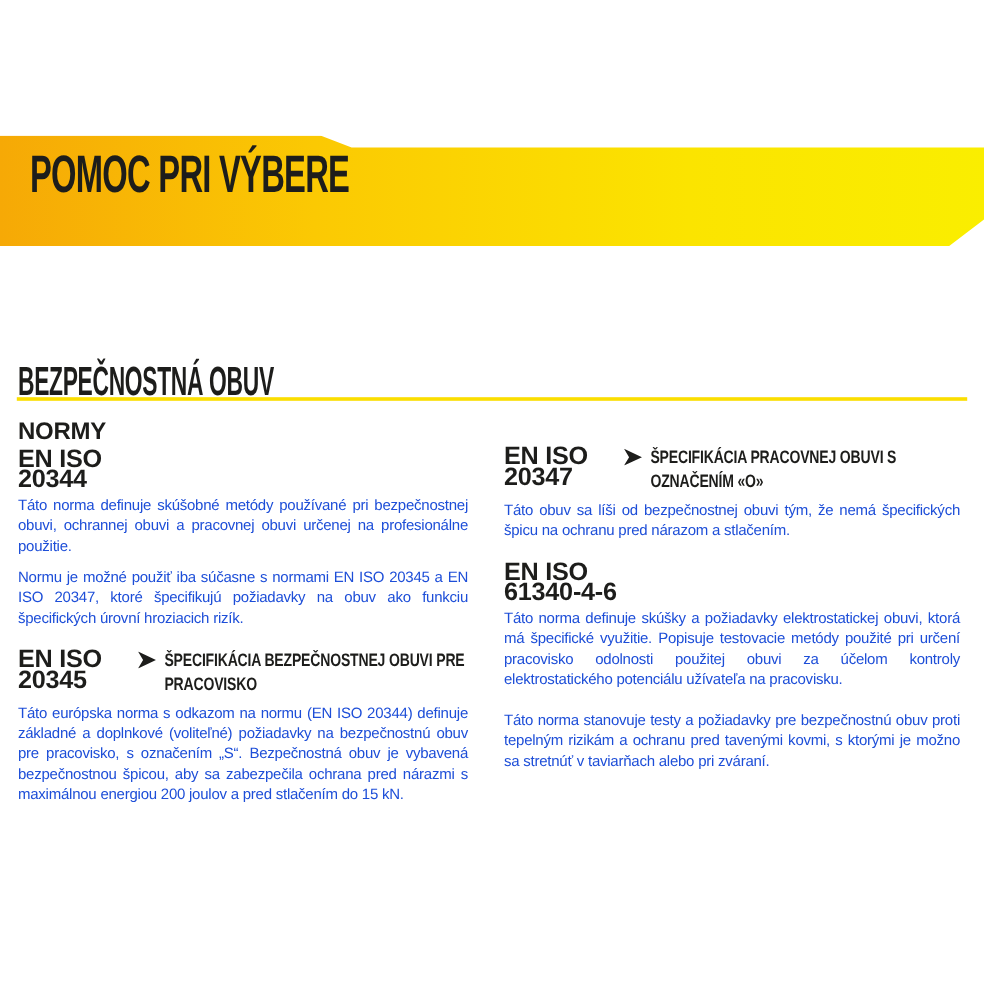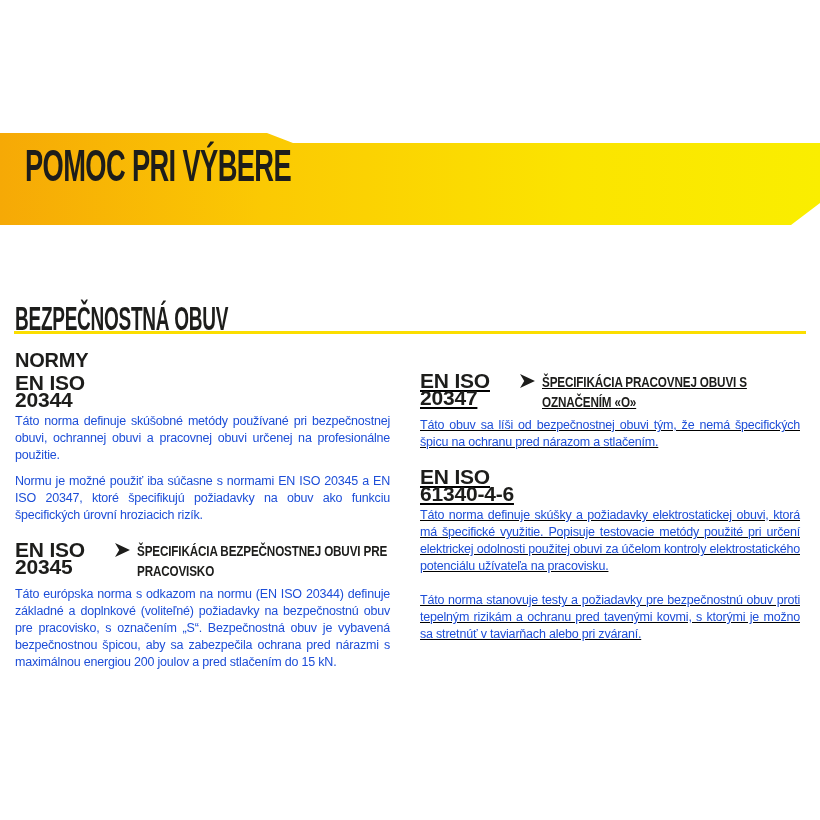--- a/index.html
+++ b/index.html
@@ -2,21 +2,21 @@
 <html><head>
 <meta charset="utf-8">
 <style>
   html,body{margin:0;padding:0;}
   body{
     width:820px;height:820px;background:#ffffff;position:relative;
     font-family:"Liberation Sans",sans-serif;overflow:hidden;
   }
   
   .banner{
-    position:absolute;left:0;top:133px;width:820px;height:92px;
+    position:absolute;left:0;top:113px;width:820px;height:92px;
     background:linear-gradient(90deg,#F6A906 0%,#FBC903 32%,#FBE400 70%,#FAEE00 100%);
     clip-path:polygon(0 0,267px 0,293px 10px,820px 10px,820px 70px,791px 92px,0 92px);
   }
   .banner-title{
     position:absolute;left:25px;top:11px;
     font-weight:bold;font-size:44px;line-height:1;color:#1d1d1b;
     letter-spacing:-1px;white-space:nowrap;
     transform:scaleX(0.62);transform-origin:left top;
   }
   
@@ -30,21 +30,21 @@
     position:absolute;left:14px;top:331px;width:792px;height:3px;
     background:#FBDE00;
   }
   .normy{
     position:absolute;left:15px;top:349px;
     font-weight:bold;font-size:20px;color:#1d1d1b;letter-spacing:-0.2px;
   }
   
   .col{position:absolute;}
   .col-left{left:15px;top:374px;width:375px;}
-  .col-right{left:420px;top:372px;width:380px;text-decoration:underline;}
+  .col-right{left:420px;top:372px;width:380px;}
   section{margin:0 0 17px 0;}
   .sec-head{display:flex;align-items:flex-start;margin:0 0 5px 0;}
   .code{
     flex:0 0 100px;font-weight:bold;font-size:21px;line-height:17px;
     color:#1d1d1b;letter-spacing:-0.2px;white-space:pre-line;
   }
   .arrow{flex:0 0 22px;padding-top:2px;}
   .arrow svg{display:block;}
   .sec-title{
     flex:0 0 330px;font-weight:bold;font-size:15px;line-height:20px;
@@ -107,20 +107,20 @@
       <span class="sec-title">ŠPECIFIKÁCIA PRACOVNEJ OBUVI S
 OZNAČENÍM «O»</span>
     </div>
     <p class="body">Táto obuv sa líši od bezpečnostnej obuvi tým, že nemá špecifických špicu na ochranu pred nárazom a stlačením.</p>
   </section>
 
   <section>
     <div class="sec-head">
       <span class="code">EN ISO 61340-4-6</span>
     </div>
-    <p class="body">Táto norma definuje skúšky a požiadavky elektrostatickej obuvi, ktorá má špecifické využitie. Popisuje testovacie metódy použité pri určení elektrickej odolnosti použitej obuvi za účelom kontroly elektrostatického potenciálu užívateľa na pracovisku.</p>
+    <p class="body">Táto norma definuje skúšky a požiadavky elektrostatickej obuvi, ktorá má špecifické využitie. Popisuje testovacie metódy použité pri určení pracovisko odolnosti použitej obuvi za účelom kontroly elektrostatického potenciálu užívateľa na pracovisku.</p>
   </section>
 
   <section>
     <p class="body">Táto norma stanovuje testy a požiadavky pre bezpečnostnú obuv proti tepelným rizikám a ochranu pred tavenými kovmi, s ktorými je možno sa stretnúť v taviarňach alebo pri zváraní.</p>
   </section>
 
 </div>
 
 </body></html>

